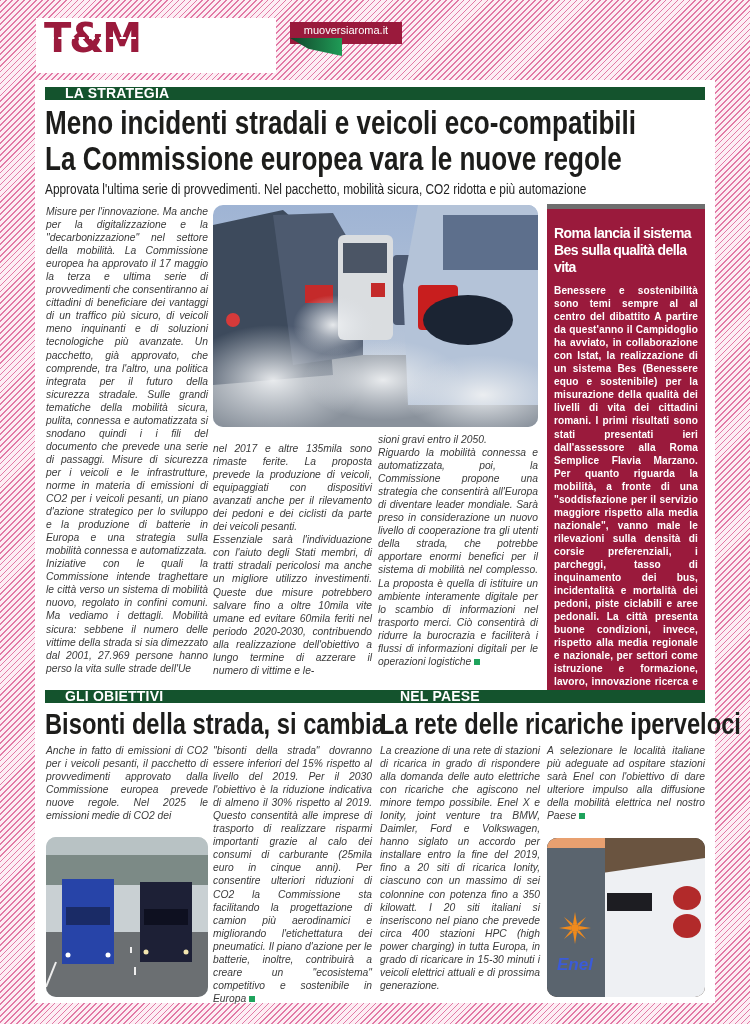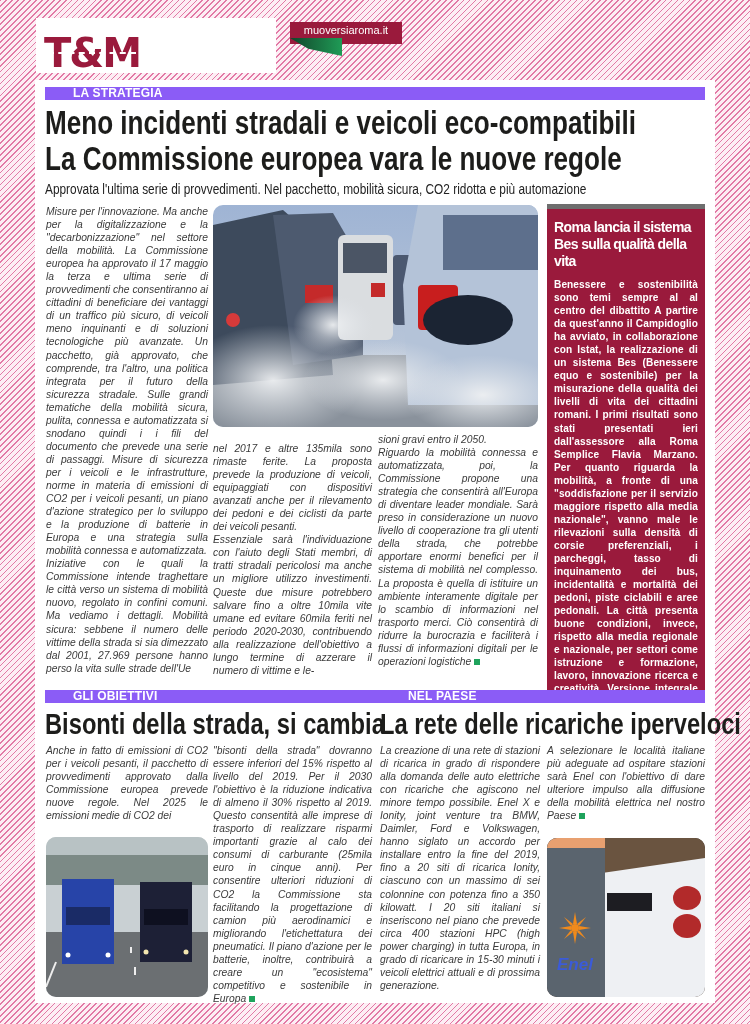--- a/index.html
+++ b/index.html
@@ -5,21 +5,21 @@
   html, body { margin: 0; padding: 0; }
   body {
     width: 750px; height: 1024px; overflow: hidden; position: relative;
     background-color: #fbe6ef;
     background-image: repeating-linear-gradient(135deg, #e27aa6 0px, #e27aa6 1.2px, #fdeef4 1.2px, #fdeef4 4.2px);
     font-family: "Liberation Sans", sans-serif;
     color: #333;
   }
   .logo {
     position: absolute; left: 36px; top: 18px; width: 240px; height: 55px;
-    background: #fff; display: flex; align-items: flex-end; padding: 0 8px; box-sizing: border-box;
+    background: #fff; display: flex; align-items: flex-start; padding: 0 8px; box-sizing: border-box;
   }
   .logo-tm {
     font-family: "DejaVu Sans", sans-serif; font-weight: bold; font-size: 40px; letter-spacing: -2px;
     color: #9a1a3c; line-height: 1; position: relative;
   }
   .logo-tm .dash { position: absolute; left: 4px; right: 4px; top: 19px; border-top: 2px dashed #fff; }
   .logo-words { margin-left: 8px; display: flex; flex-direction: column; line-height: 0.95; }
   .logo-words span {
     font-family: "Liberation Sans", sans-serif; font-weight: bold; color: #9a1a3c; font-size: 21px;
     transform: scaleX(0.82); transform-origin: left;
@@ -30,42 +30,42 @@
   }
   .site-ribbon {
     position: absolute; left: 290px; top: 38px; width: 52px; height: 18px;
     background: linear-gradient(90deg, #12442a, #1f9b56);
     clip-path: polygon(0 0, 100% 0, 100% 100%, 35% 60%);
   }
   .page {
     position: absolute; left: 35px; top: 80px; width: 680px; height: 923px; background: #fff;
   }
   .kicker {
-    position: absolute; height: 13px; background: #8b5cf6; color: #fff;
-    font-size: 12px; font-weight: bold; line-height: 13px; padding-left: 28px; box-sizing: border-box;
+    position: absolute; height: 13px; background: #14532d; color: #fff;
+    font-size: 14px; font-weight: bold; line-height: 13px; padding-left: 20px; box-sizing: border-box;
     letter-spacing: 0.2px;
   }
   .headline {
     position: absolute; font-family: "Liberation Sans", sans-serif; font-weight: bold; color: #1d1d1b;
     white-space: nowrap; transform-origin: left top;
   }
   .subhead {
     position: absolute; font-size: 15.5px; color: #222; white-space: nowrap; transform-origin: left top;
   }
   .col {
     position: absolute; font-size: 10.3px; line-height: 13.05px; color: #3a3a3a; text-align: justify;
     hyphens: auto;
     font-style: italic;
   }
   .col p { margin: 0; }
   .endmark { display: inline-block; width: 6px; height: 6px; background: #1fa35c; margin-left: 3px; vertical-align: 0; }
   .photo { position: absolute; overflow: hidden; border-radius: 10px; }
   .sidebar {
     position: absolute; left: 512px; top: 124px; width: 158px; height: 486px; background: #9a1a3c;
-    border-top: 5px solid #6e6e6e; box-sizing: border-box; padding: 10px 7px;
+    border-top: 5px solid #6e6e6e; box-sizing: border-box; padding: 16px 7px;
   }
   .sidebar-title {
     color: #fff; font-weight: bold; font-size: 14px; line-height: 17px; letter-spacing: -0.6px;
   }
   .sidebar-body {
     margin-top: 8px; color: #fff; font-weight: bold; font-size: 10.1px; line-height: 13.05px; text-align: justify;
     letter-spacing: 0.1px;
   }
 </style>
 </head>

